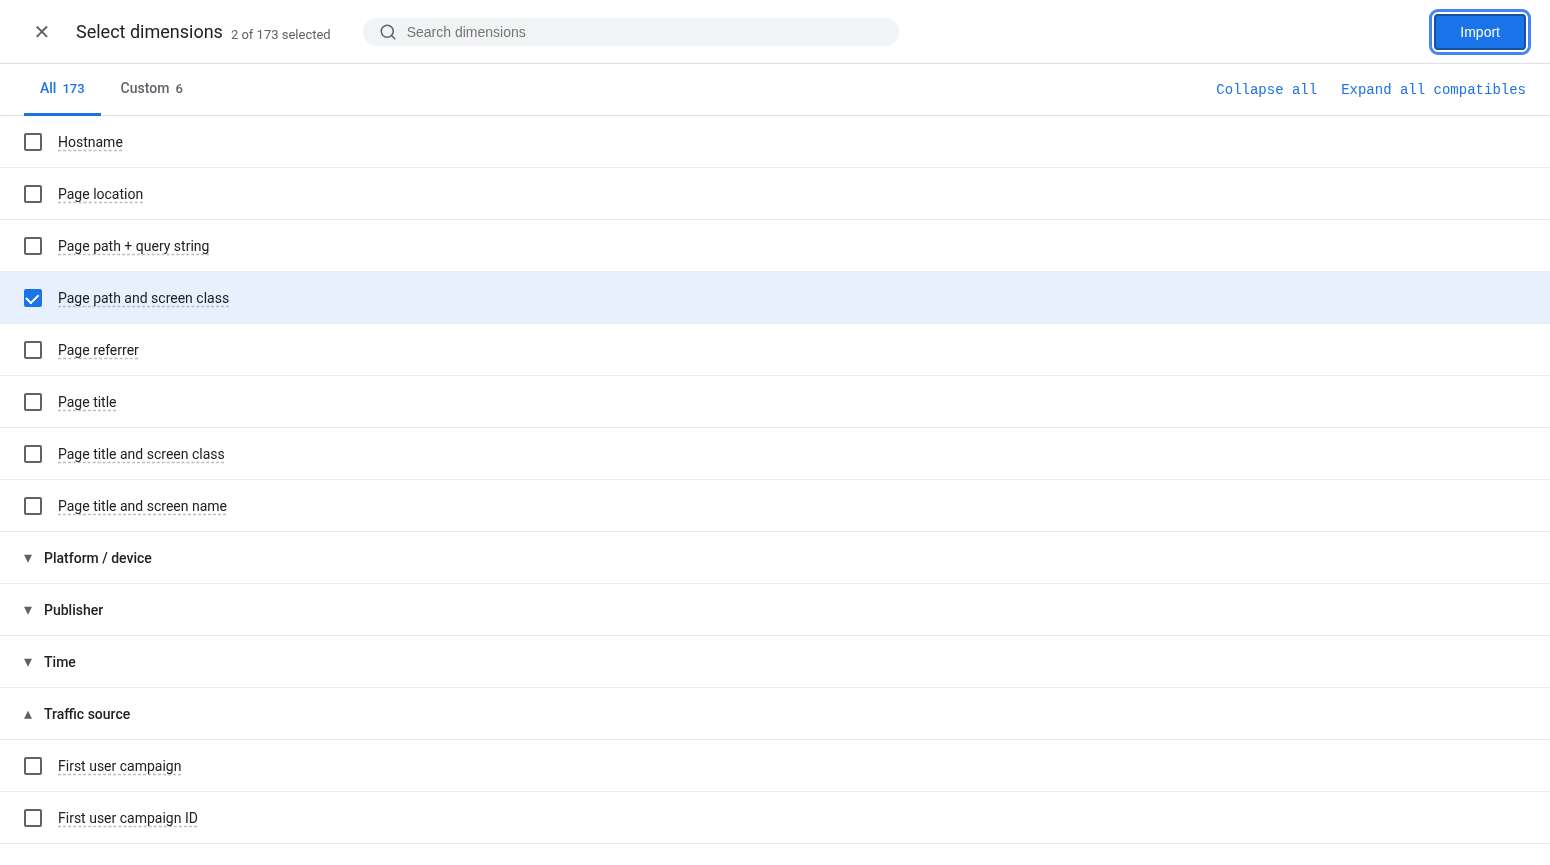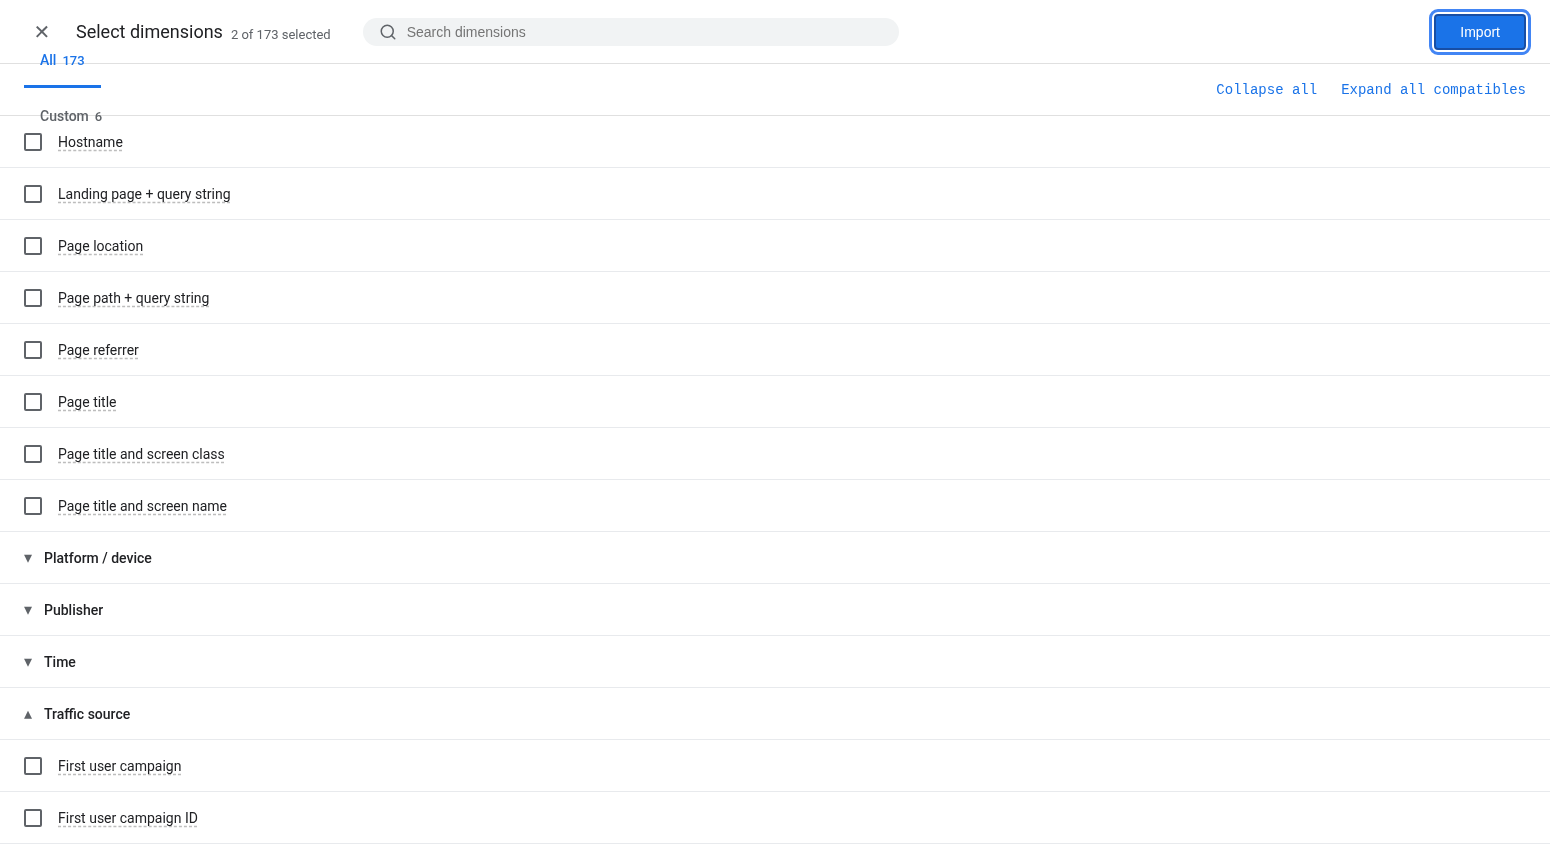--- a/index.html
+++ b/index.html
@@ -101,23 +101,22 @@
     .tabs-bar {
       display: flex;
       align-items: center;
       padding: 0 24px;
       height: 52px;
       border-bottom: 1px solid #e0e0e0;
     }
 
     .tabs-left {
       display: flex;
-      align-items: flex-start;
+      align-items: flex-end;
       gap: 4px;
-      flex-direction: column;
     }
 
     .tab {
       padding: 0 16px;
       height: 52px;
       display: flex;
       align-items: center;
       gap: 6px;
       cursor: pointer;
       border-bottom: 3px solid transparent;
@@ -266,35 +265,35 @@
   </div>
 </div>
 
 <div class="list-container">
 
   <div class="list-item">
     <div class="checkbox"></div>
     <span class="item-label">Hostname</span>
   </div>
 
-  <div class="list-item">
-    <div class="checkbox"></div>
-    <span class="item-label">Landing page + query string</span>
-  </div>
 
   <div class="list-item">
     <div class="checkbox"></div>
     <span class="item-label">Page location</span>
   </div>
 
   <div class="list-item">
     <div class="checkbox"></div>
     <span class="item-label">Page path + query string</span>
   </div>
 
+  <div class="list-item selected">
+    <div class="checkbox checked"></div>
+    <span class="item-label">Page path and screen class</span>
+  </div>
 
   <div class="list-item">
     <div class="checkbox"></div>
     <span class="item-label">Page referrer</span>
   </div>
 
   <div class="list-item">
     <div class="checkbox"></div>
     <span class="item-label">Page title</span>
   </div>

